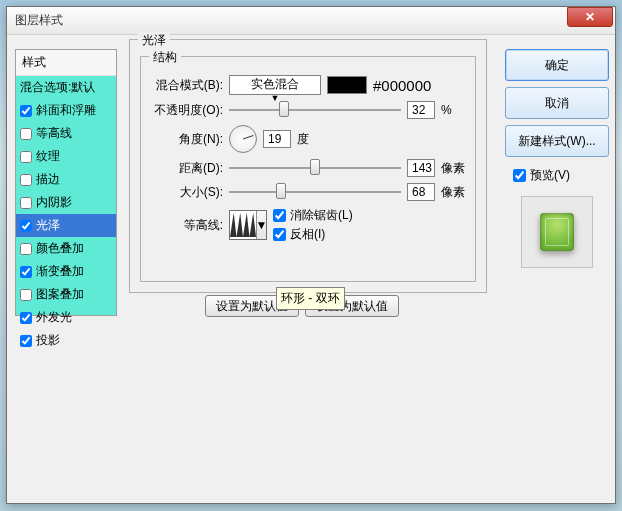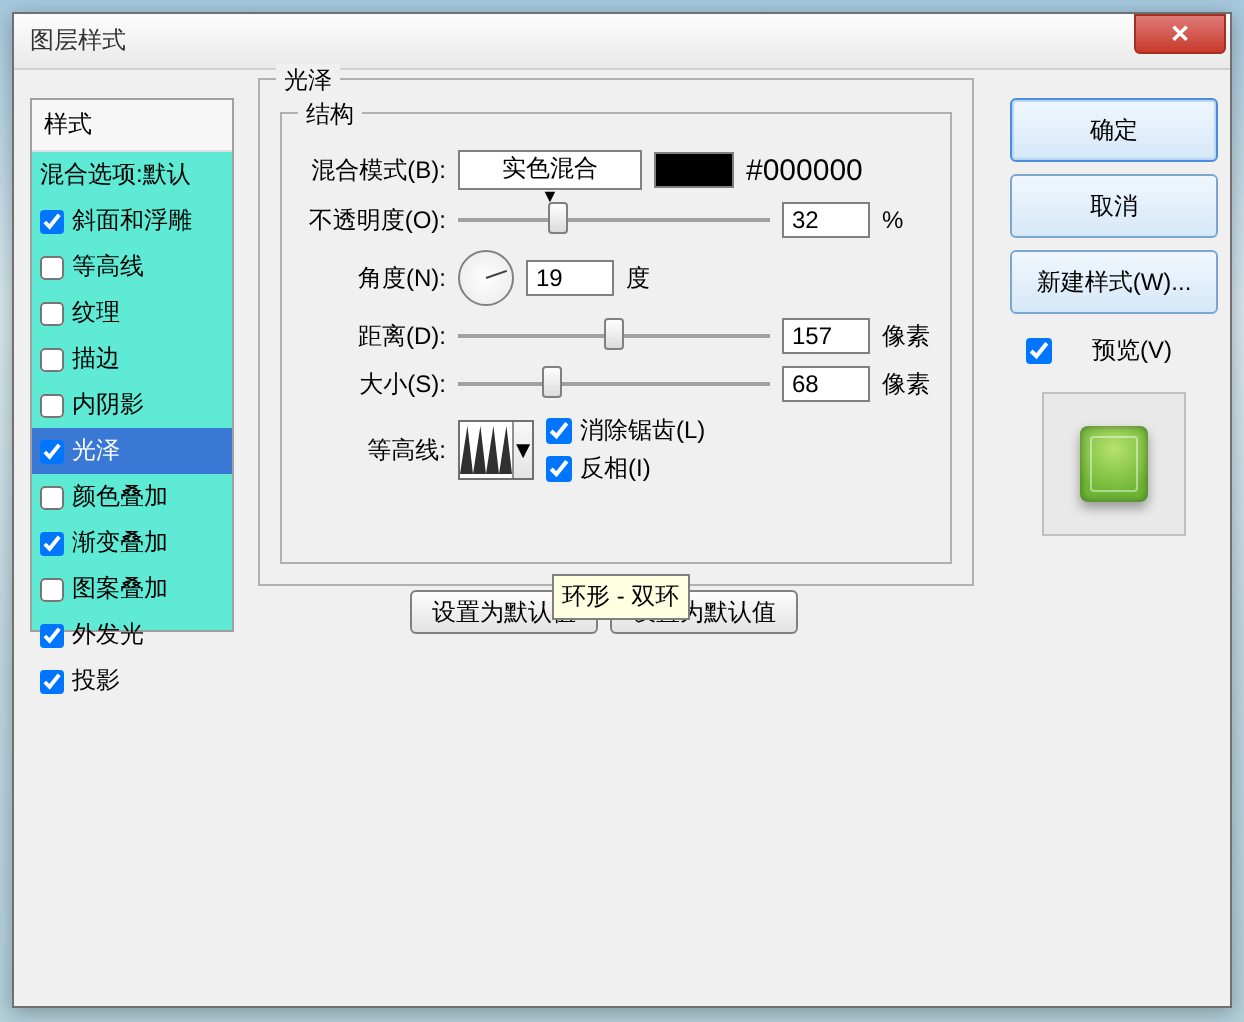--- a/index.html
+++ b/index.html
@@ -21,35 +21,35 @@
 .panel-inner-label { position:absolute; top:-8px; left:8px; background:#f0f0f0; padding:0 4px; }
 .row { display:flex; align-items:center; margin:6px 4px; gap:6px; }
 .row .lbl { width:78px; text-align:right; }
 .select { height:20px; border:1px solid #808080; background:#fff; display:flex; align-items:center; padding:0 21px; min-width:90px; justify-content:space-between;flex-direction:column; }
 .select .arrow { font-size:9px; }
 .swatch { width:40px; height:18px; border:1px solid #808080; background:#000; }
 .hexcode { font-size: 15px; font-family: Arial, sans-serif; }
 .slider { flex:1; height:18px; position:relative; display:flex; align-items:center; }
 .slider .track { height:2px; width:100%; background: linear-gradient(#808080,#e0e0e0); border:1px solid #a0a0a0; }
 .slider .thumb { position:absolute; top:0; width:10px; height:16px; background: linear-gradient(#fefefe,#dcdcdc); border:1px solid #808080; border-radius:2px; transform: translateX(-50%); }
-.numbox { width:44px; height:18px; border:1px solid #808080; background:#fff; text-align:left; padding-left:4px; line-height:16px; }
+.numbox { width:28px; height:18px; border:1px solid #808080; background:#fff; text-align:left; padding-left:4px; line-height:16px; }
 .unit { width:30px; }
 .dial { width:28px; height:28px; border:1px solid #808080; border-radius:50%; background:radial-gradient(#fff,#e8e8e8); position:relative; }
 .dial::after { content:""; position:absolute; width:11px; height:1px; background:#404040; top:50%; left:50%; transform-origin:left; transform: translate(0,-50%) rotate(-19deg); }
 .contour-box { width:38px; height:30px; border:1px solid #707070; background:#fff; display:flex; }
 .contour-prev { width:28px; height:100%; background:#fff; position:relative; overflow:hidden; }
 .contour-prev svg { position:absolute; inset:0; }
 .contour-dd { width:10px; border-left:1px solid #909090; display:flex; align-items:center; justify-content:center; font-size:8px; background:linear-gradient(#f8f8f8,#e4e4e4); }
 .btns { position:absolute; left:198px; top:260px; display:flex; gap:6px; }
 .btn { height:22px; padding:0 10px; border:1px solid #808080; background:linear-gradient(#fdfdfd,#e2e2e2); border-radius:3px; display:flex; align-items:center; }
 .tooltip { position:absolute; left:236px; top:252px; background:#ffffe1; border:1px solid #808080; padding:2px 4px; z-index:5; font-size:12px;margin-left:33px; }
 .right-col { position:absolute; top:14px; right:6px; width:104px; display:flex; flex-direction:column; gap:6px; }
 .rbtn { height:32px; border:1px solid #7aa7d0; background:linear-gradient(#f0f7fd,#d6e8f8); border-radius:3px; display:flex; align-items:center; justify-content:center; }
 .rbtn.primary { border-color:#4a8de0; box-shadow:0 0 0 1px #bcd7f0 inset; }
-.preview-chk { display:flex; align-items:center; gap:20px; margin:4px 0 0 8px; }
+.preview-chk { display:flex; align-items:center; gap:4px; margin:4px 0 0 8px; }
 .preview-swatch { width:72px; height:72px; margin:6px auto; border:1px solid #c0c0c0; background:#e9e9e9; display:flex; align-items:center; justify-content:center; }
 .lilgreen { width:34px; height:38px; border-radius:4px; background: radial-gradient(circle at 50% 30%, #b6e26e, #6fb636 70%); box-shadow: inset 0 0 4px rgba(0,0,0,.4), 0 3px 6px rgba(0,0,0,.35); position:relative; }
 .lilgreen::before { content:""; position:absolute; inset:5px; border:1px solid rgba(255,255,255,.45); border-radius:2px; }
 .cb { display:flex; align-items:center; gap:4px; }
 </style>
 </head>
 <body>
 
 <div class="dialog">
   <div class="titlebar">
@@ -139,21 +139,21 @@
           <div class="dial"></div>
           <div class="numbox">19</div>
           <span class="unit">度</span>
         </div>
         <div class="row">
           <span class="lbl">距离(D):</span>
           <div class="slider">
               <div class="track"></div>
               <div class="thumb" style="left:50%"></div>
             </div>
-          <div class="numbox">157</div>
+          <div class="numbox">143</div>
           <span class="unit">像素</span>
         </div>
         <div class="row">
           <span class="lbl">大小(S):</span>
           <div class="slider">
               <div class="track"></div>
               <div class="thumb" style="left:30%"></div>
             </div>
           <div class="numbox">68</div>
           <span class="unit">像素</span>

